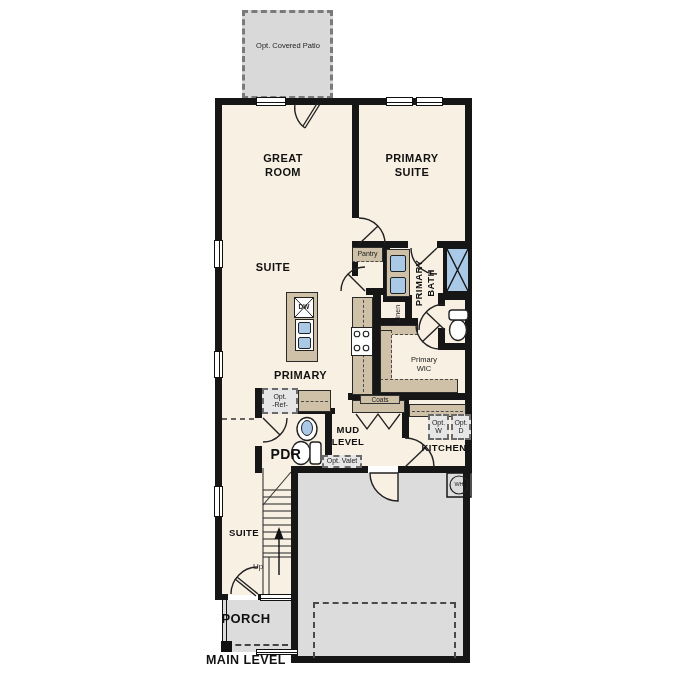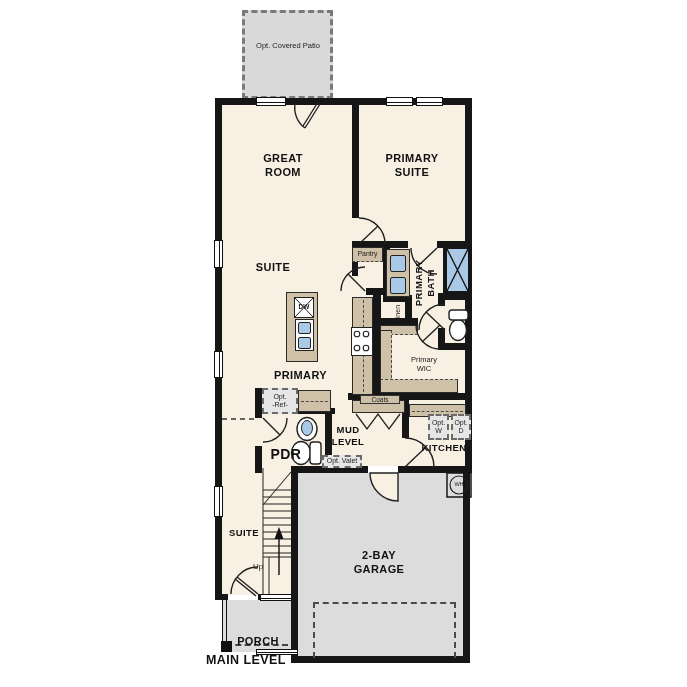--- a/index.html
+++ b/index.html
@@ -215,23 +215,21 @@
 BATH</div>
   <div class="sm vlbl" style="left:382px;top:309px;width:32px;height:9px;">Linen</div>
   <div class="sm" style="left:352px;top:250px;width:31px;">Pantry</div>
   <div class="sm" style="left:398px;top:356px;width:52px;font-size:7.5px;">Primary
 WIC</div>
   <div class="lbl" style="left:325px;top:424px;width:46px;font-size:9.5px;">MUD
 LEVEL</div>
   <div class="lbl" style="left:413px;top:442px;width:62px;font-size:9.5px;">KITCHEN</div>
   <div class="lbl" style="left:270px;top:446px;width:32px;font-size:14px;">PDR</div>
   <div class="lbl" style="left:223px;top:527px;width:42px;font-size:9.5px;">SUITE</div>
-  <div class="lbl" style="left:338px;top:549px;width:82px;font-size:11px;">2-BAY
-GARAGE</div>
-  <div class="lbl" style="left:232px;top:611px;width:52px;font-size:11px;margin-top:24px;">PORCH</div>
+  <div class="lbl" style="left:220px;top:611px;width:52px;font-size:13px;">PORCH</div>
   <div class="lbl" style="left:206px;top:653px;width:92px;font-size:12.5px;text-align:left;">MAIN LEVEL</div>
 
   <div class="sm" style="left:360px;top:395px;width:38px;background:#cfc1a7;border:1px solid #333;font-size:6.5px;">Coats</div>
   <div class="sm" style="left:247px;top:562px;width:22px;font-size:8px;">Up</div>
   <div class="sm" style="left:452px;top:481px;width:14px;font-size:5.5px;">WH</div>
   <div class="sm" style="left:295px;top:303px;width:18px;font-size:6.5px;font-weight:bold;">DW</div>
 
 </div>
 
 </body></html>

